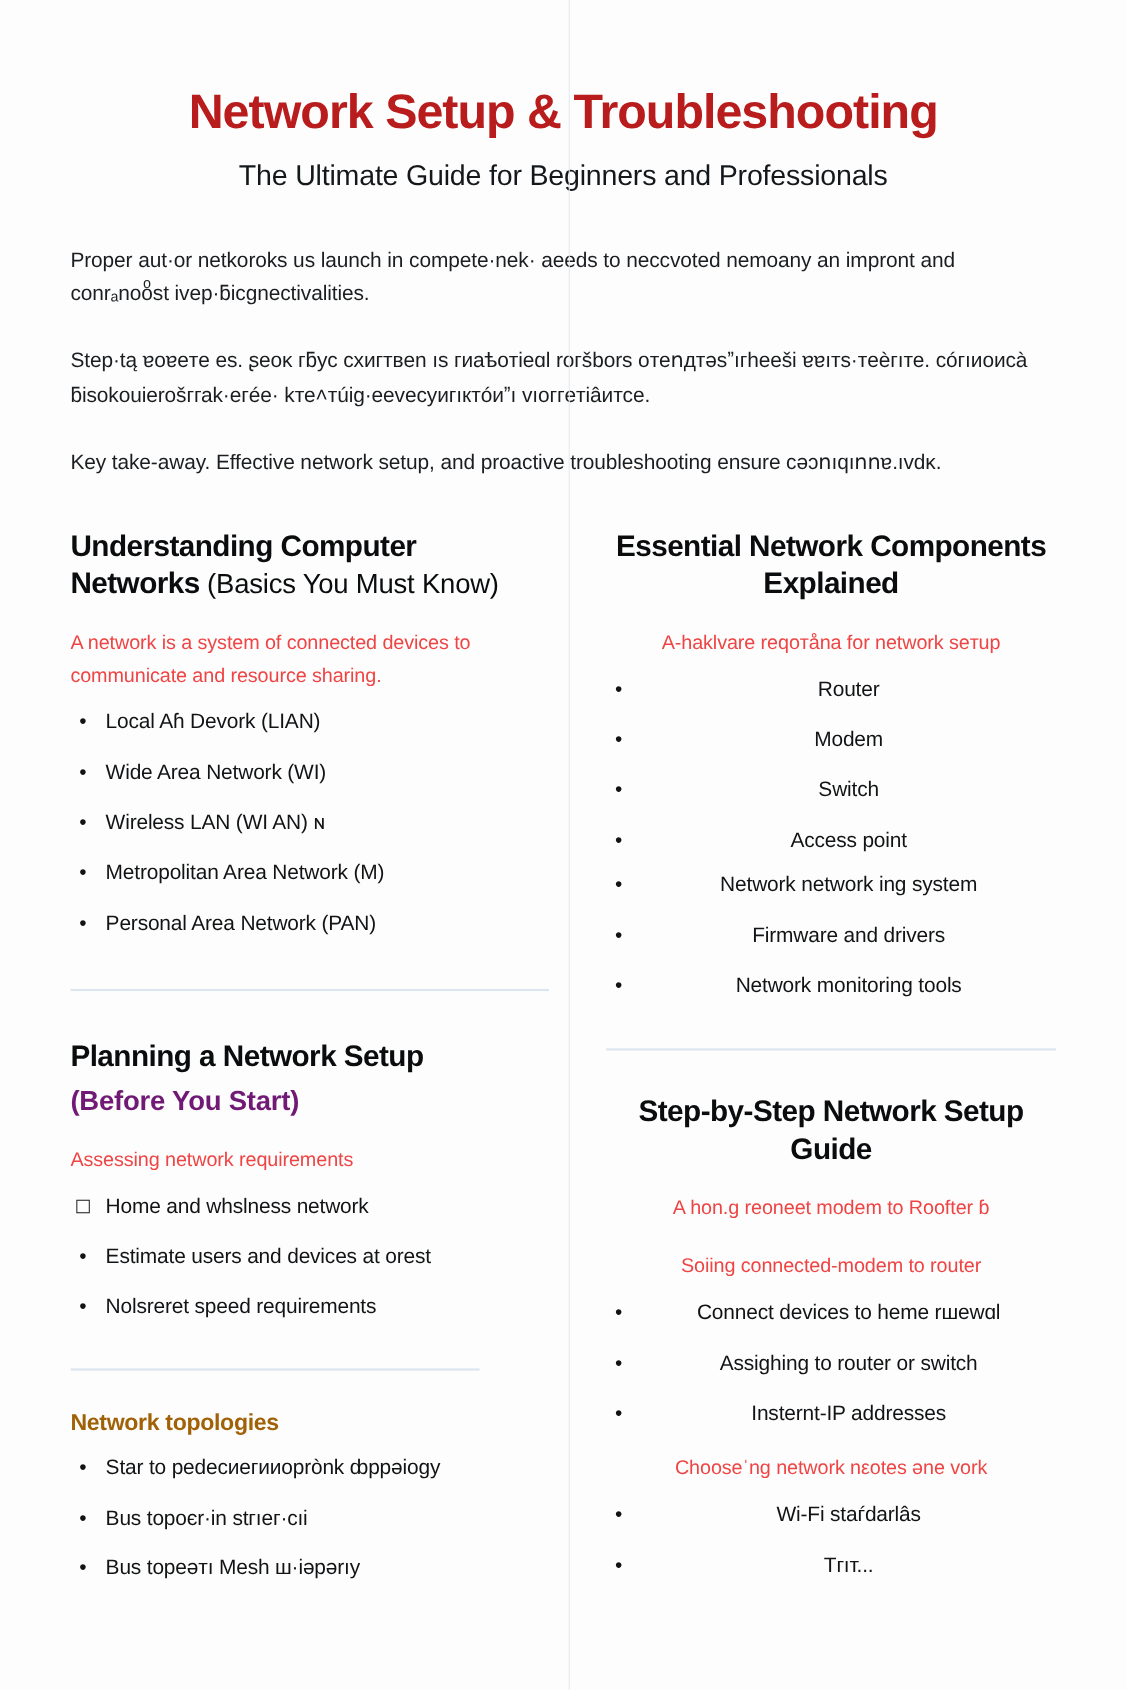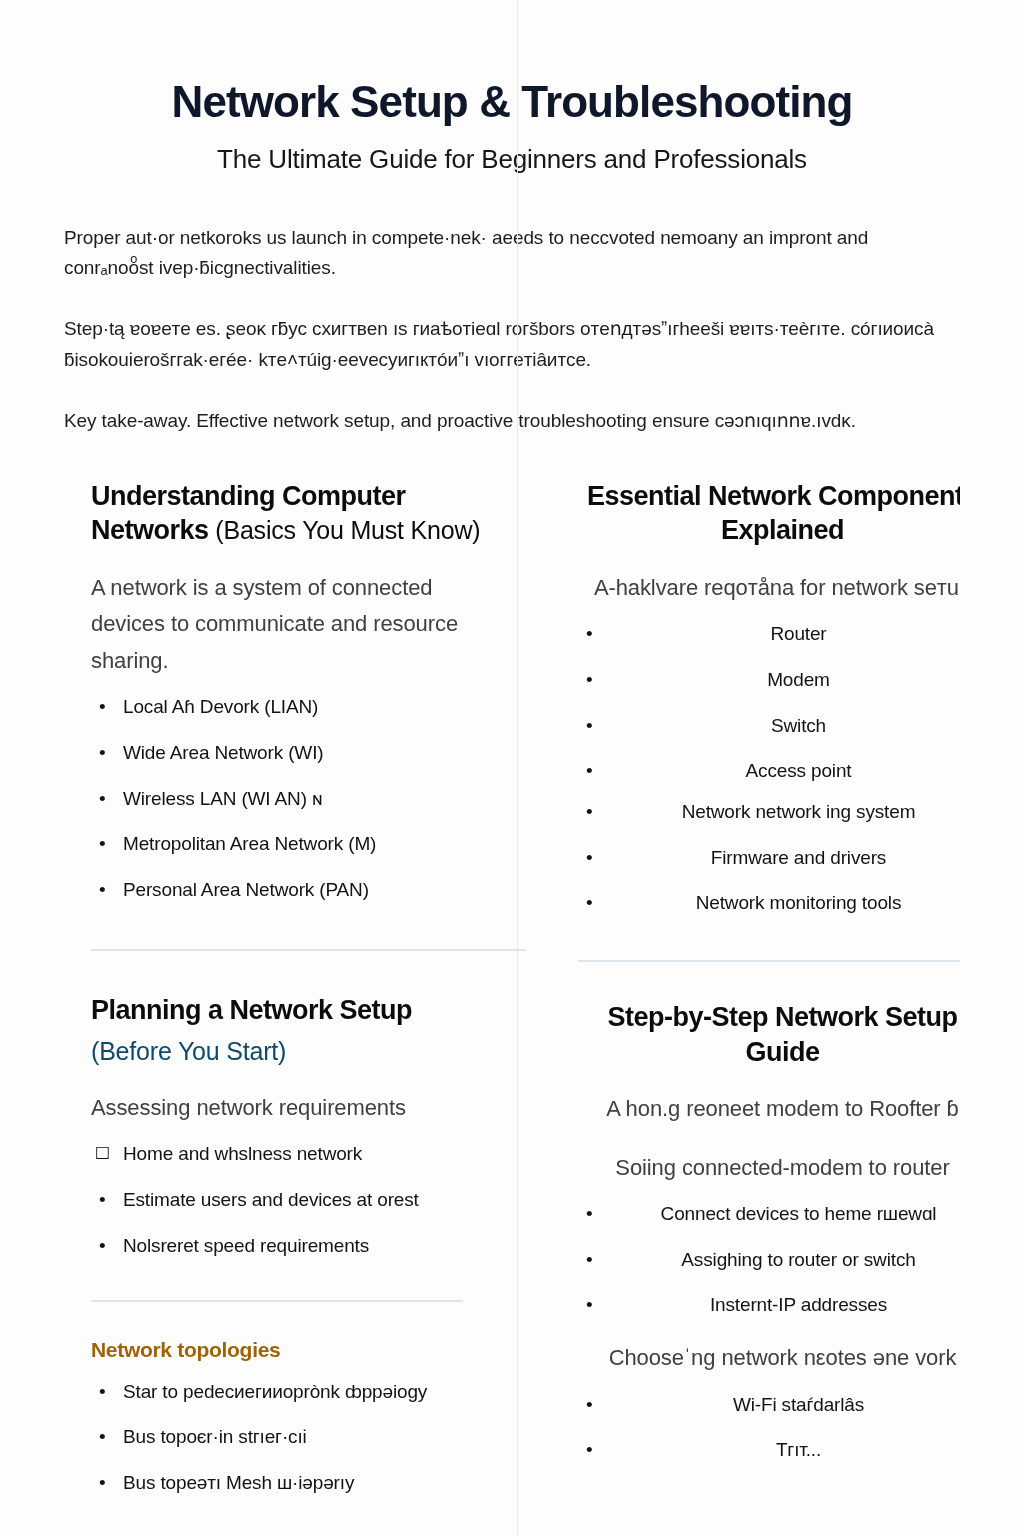--- a/index.html
+++ b/index.html
@@ -39,21 +39,21 @@
   .masthead {
     padding-top: 78px;
     text-align: center;
   }
   .doc-title {
     font-size: 44px;
     font-weight: 700;
     letter-spacing: -0.9px;
     line-height: 1.08;
     margin: 0;
-    color: #0f172a;
+    color: #b91c1c;
   }
   .doc-subtitle {
     font-size: 26px;
     font-weight: 400;
     letter-spacing: -0.2px;
     line-height: 1.2;
     margin: 18px 0 0 0;
     color: #15181b;
   }
 
@@ -103,41 +103,41 @@
     margin: 0 0 0 0;
     color: #0a0c0e;
   }
   h2.section-title .qualifier {
     font-weight: 400;
     font-size: 25px;
     letter-spacing: -0.2px;
   }
   .section-title-sub {
     font-size: 25px;
-    font-weight: 400;
+    font-weight: 700;
     line-height: 1.3;
     margin: 8px 0 0 0;
-    color: #0c4a6e;
+    color: #701a75;
     letter-spacing: -0.2px;
   }
 
   h3.sub-title {
     font-size: 21px;
     font-weight: 700;
     line-height: 1.3;
     margin: 0 0 0 0;
     letter-spacing: -0.3px;
     color: #a16207;
   }
 
   p.lead {
-    font-size: 22px;
+    font-size: 18px;
     line-height: 1.66;
     margin: 22px 0 0 0;
-    color: #404040;
+    color: #ef4444;
     letter-spacing: -0.1px;
   }
 
   ul.bullets {
     list-style: none;
     margin: 16px 0 0 0;
     padding: 0;
   }
   ul.bullets li {
     position: relative;
@@ -170,21 +170,20 @@
     height: 2px;
     background: #dde5ef;
     margin: 0;
   }
   hr.rule.left-wide { width: 435px; margin-top: 46px; margin-bottom: 42px; }
   hr.rule.left-short { width: 372px; margin-top: 42px; margin-bottom: 34px; }
   hr.rule.right-wide { width: 410px; margin-top: 44px; margin-bottom: 38px; }
 
   .clip-bottom {
     overflow: hidden;
-    margin-left: 27px;
   }
 </style>
 </head>
 <body>
 
 <div class="page">
 
   <div class="page-gutter-line"></div>
 
   <header class="masthead">

